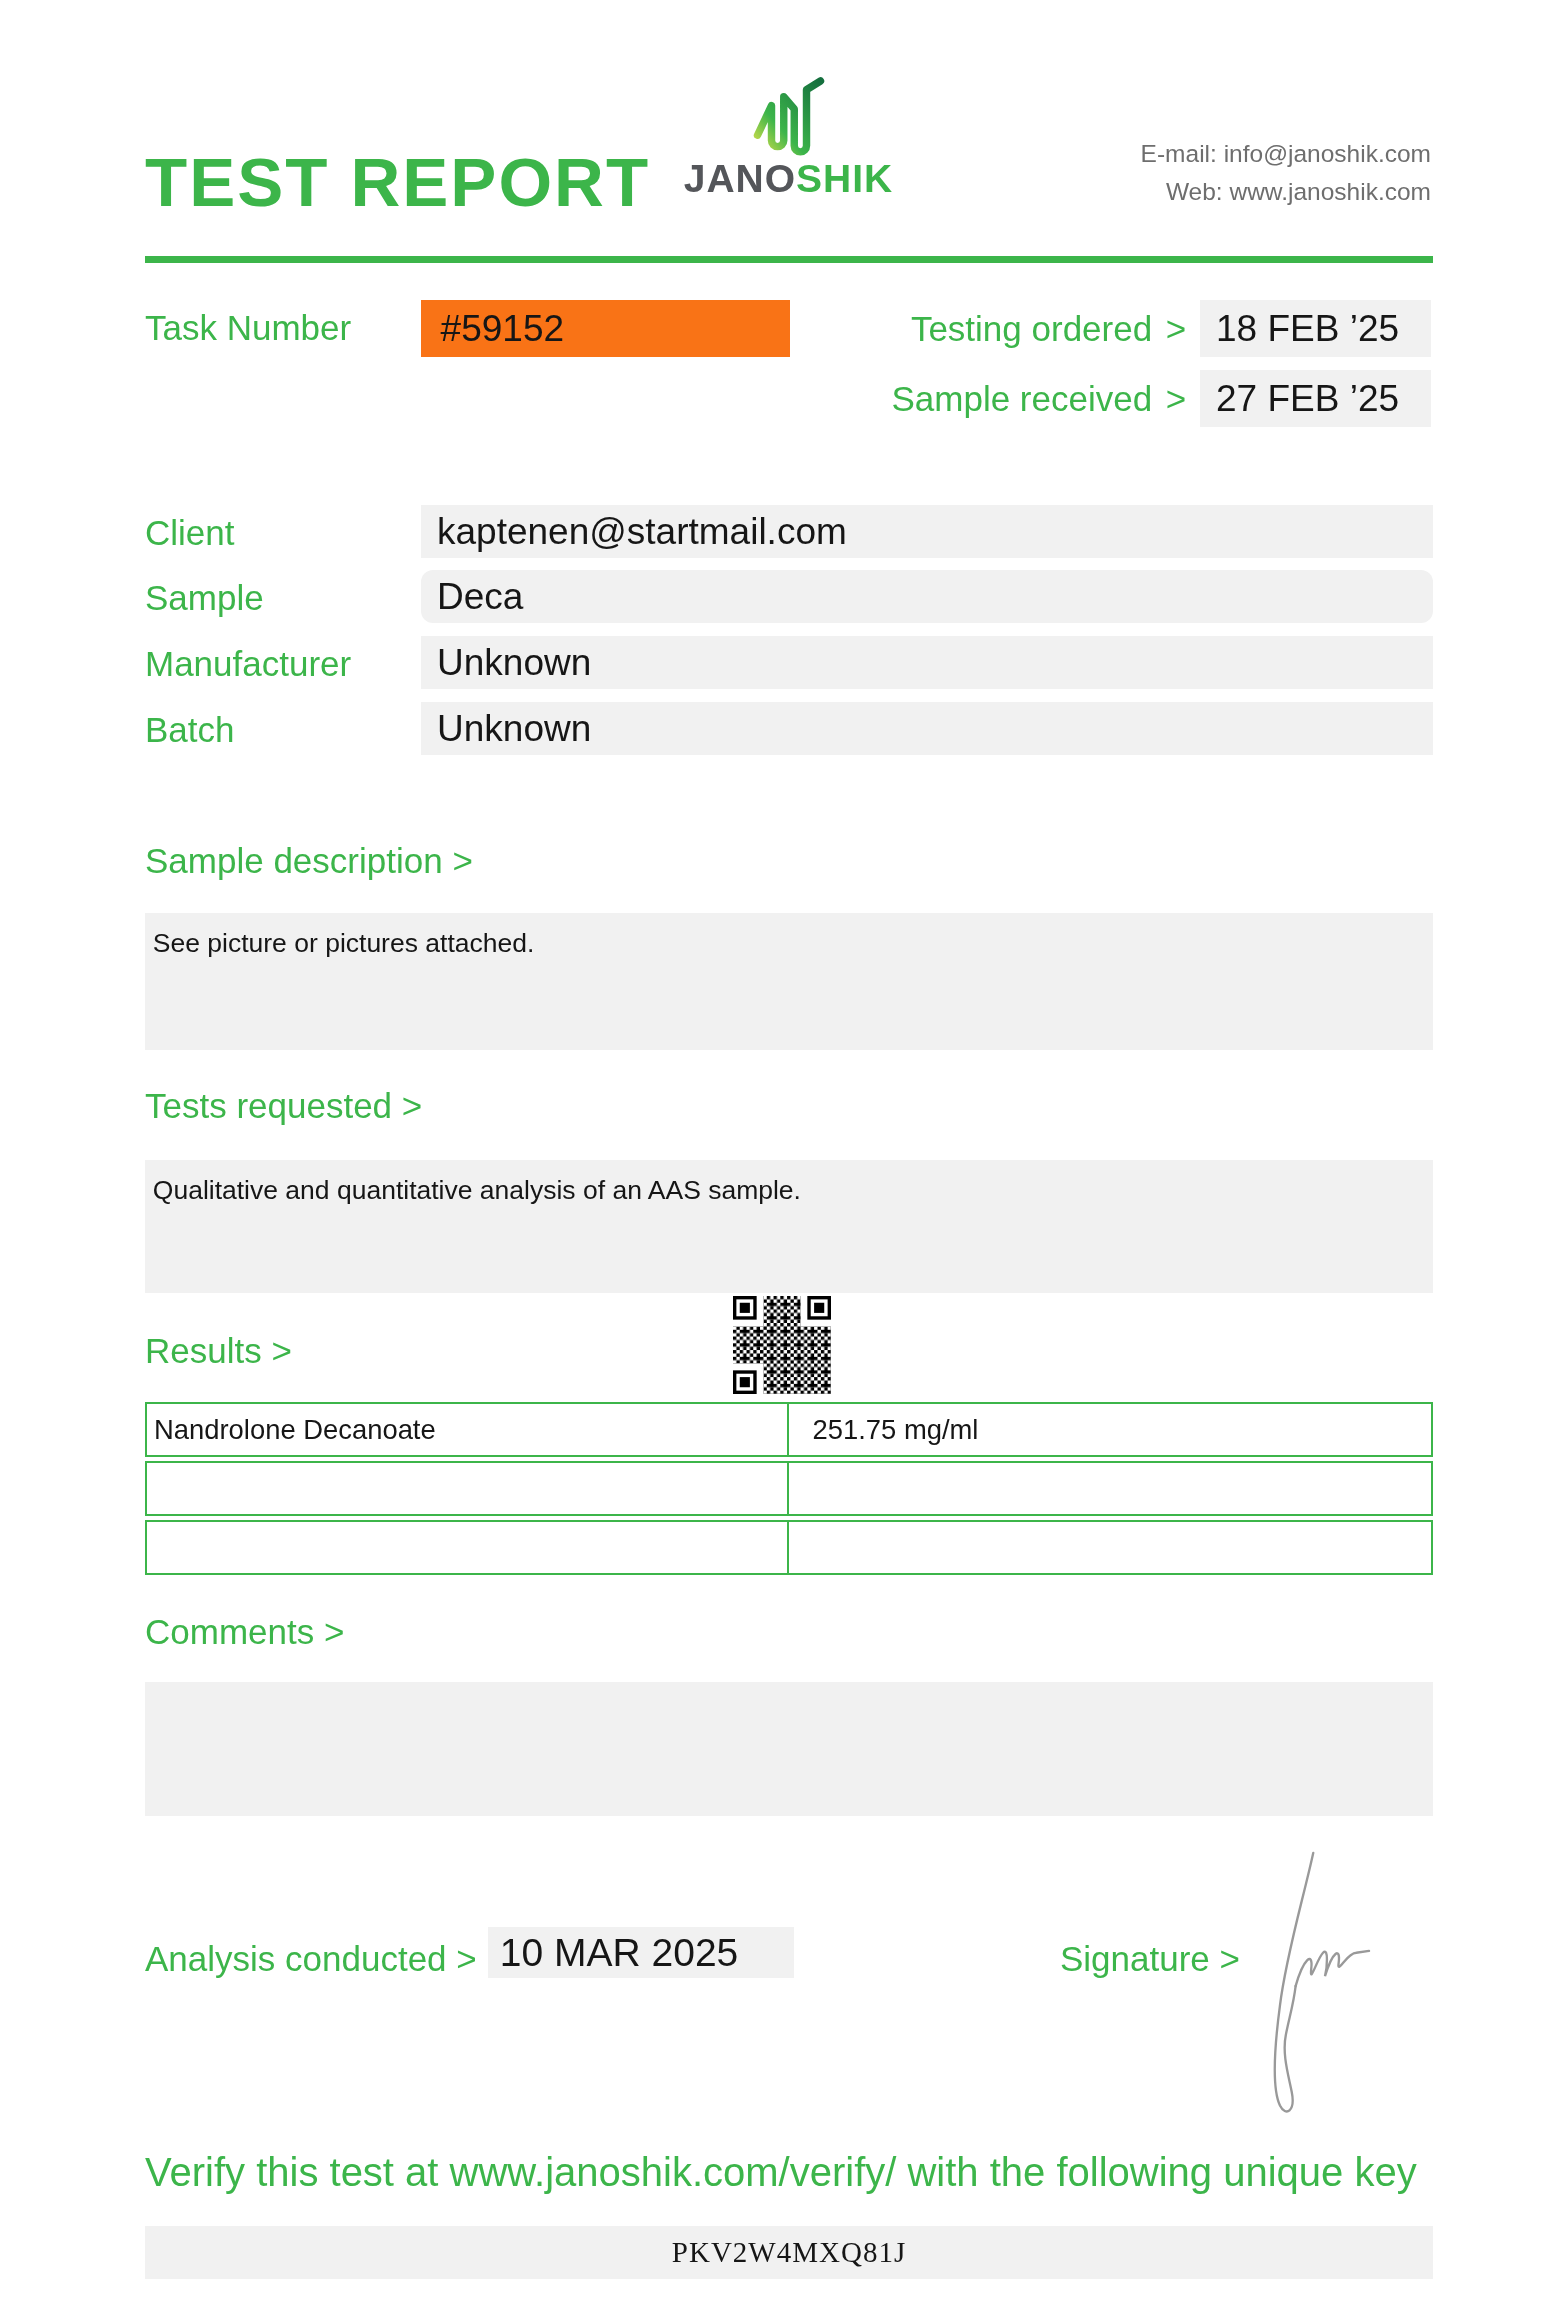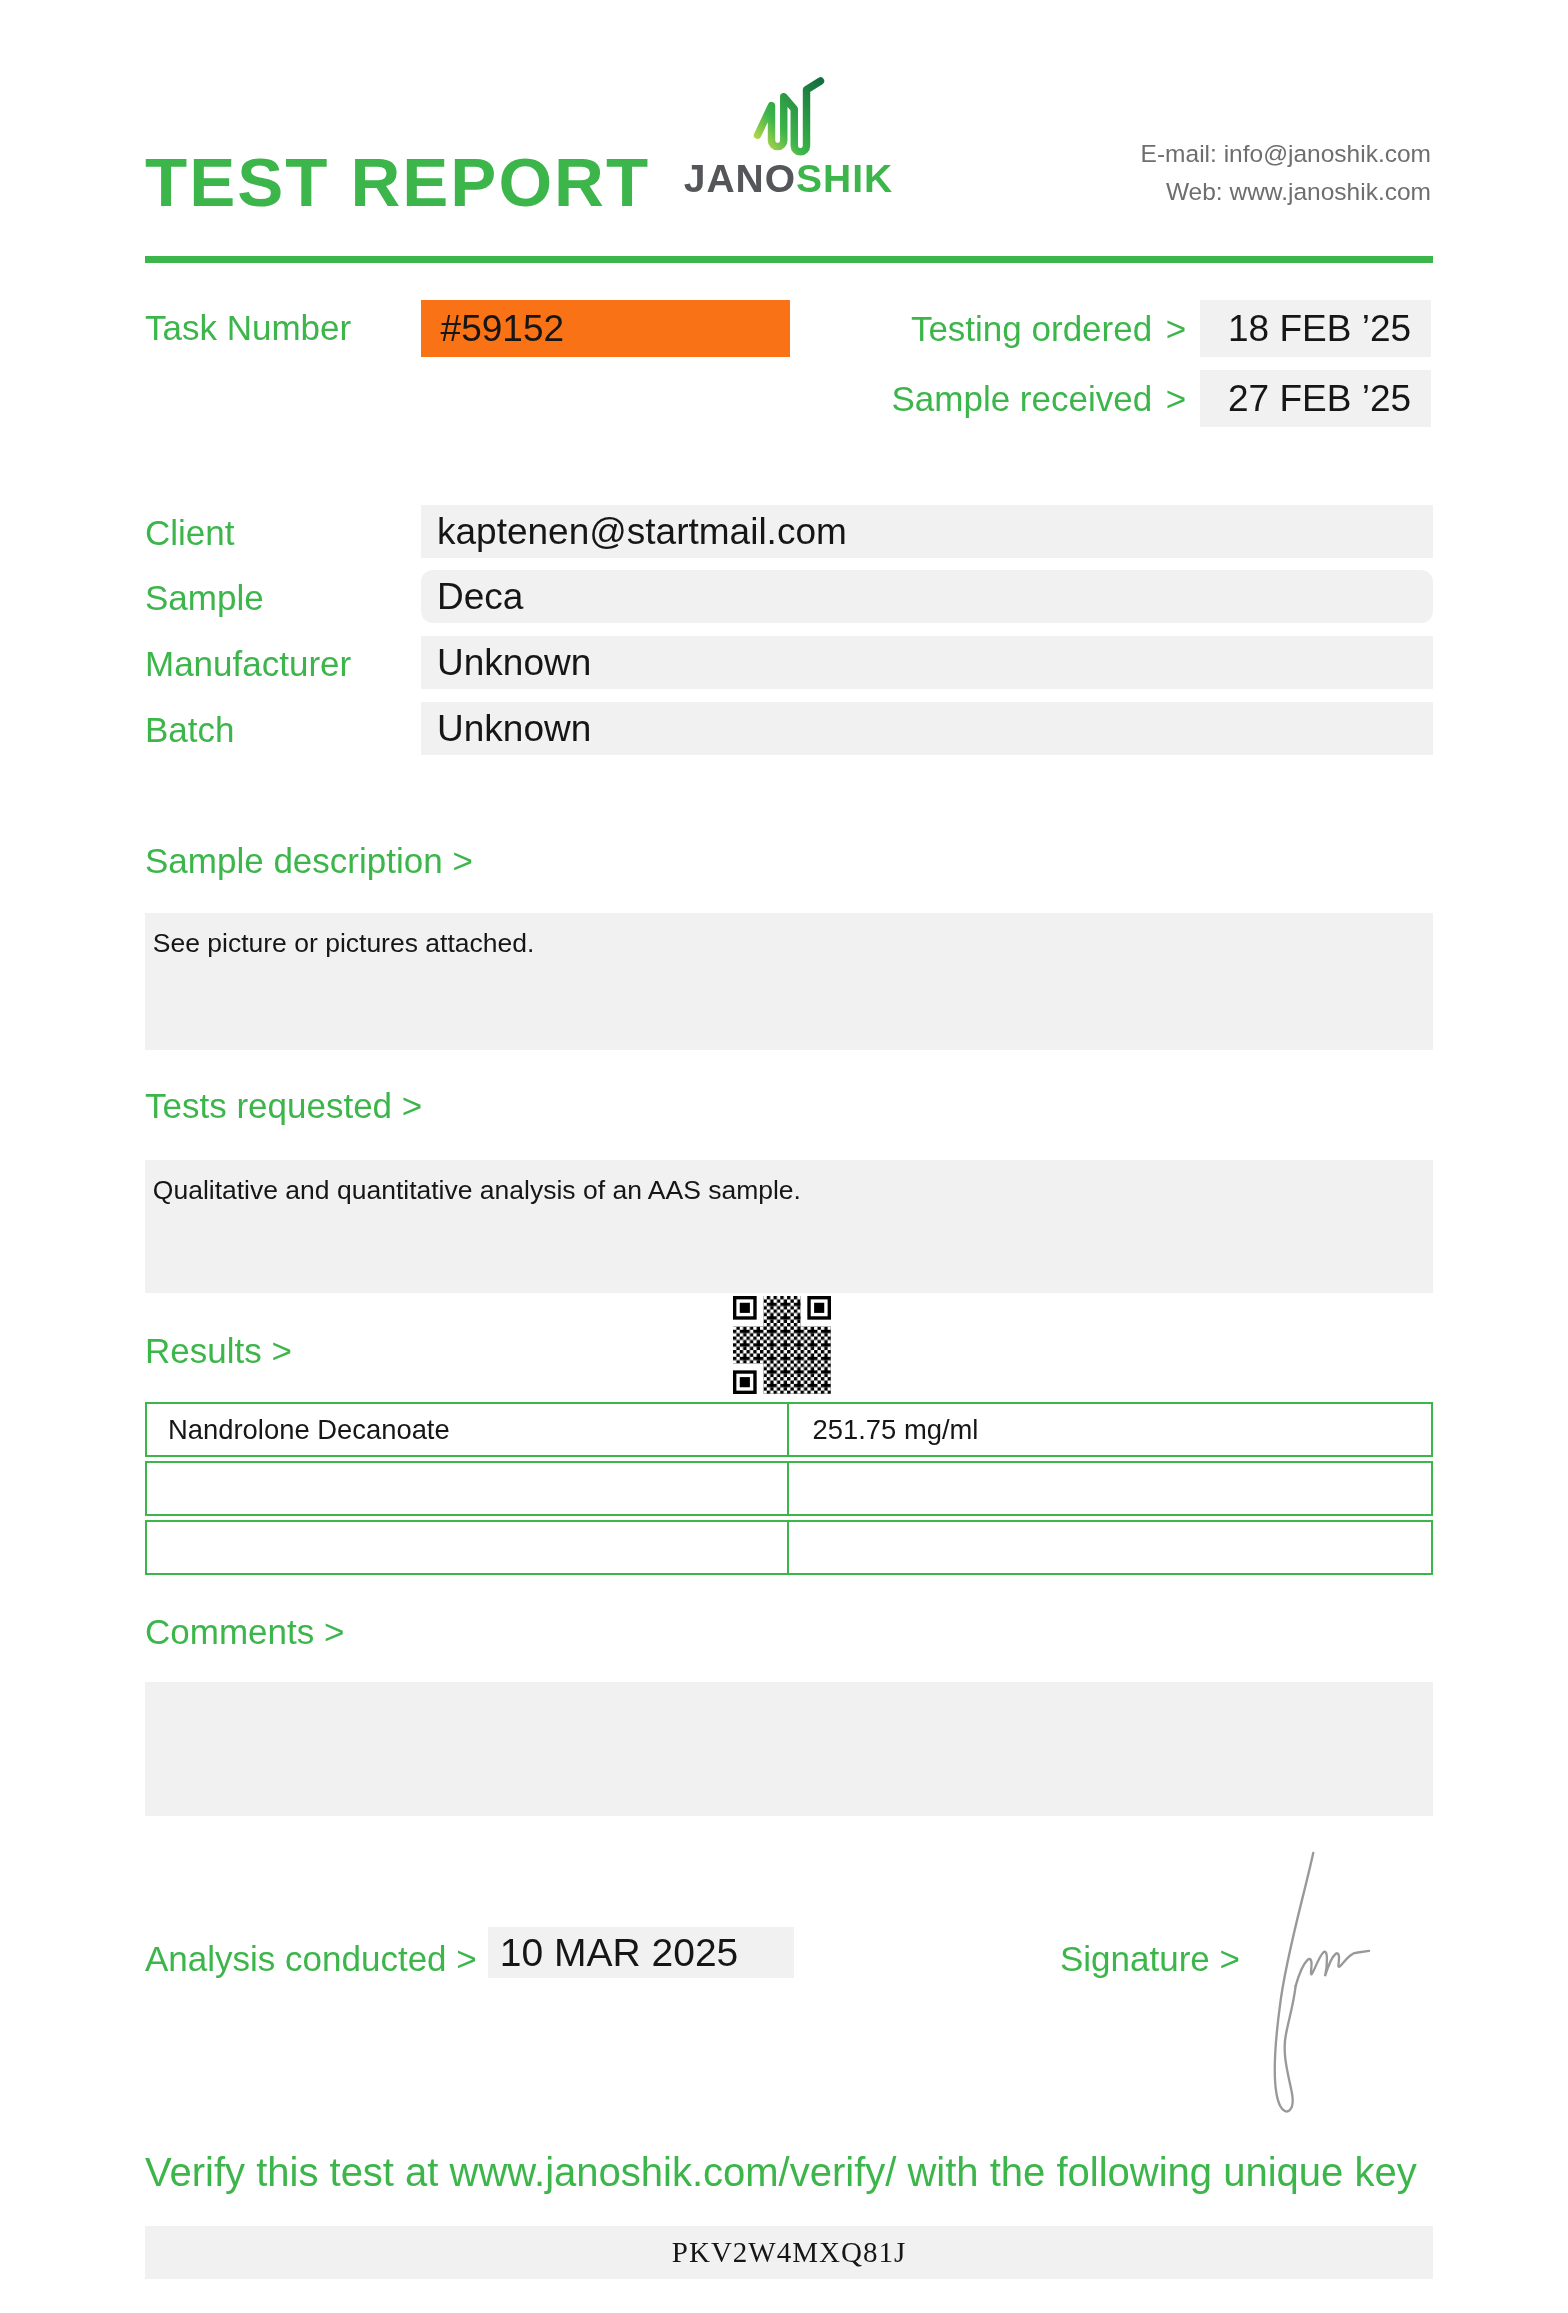--- a/index.html
+++ b/index.html
@@ -28,21 +28,21 @@
   .task-label { position:absolute; left:145px; top:308px; font-size:35px; color:#3cb54a; white-space:nowrap; }
   .task-box {
     position:absolute; left:421px; top:300px; width:369px; height:57px; background:#f97316;
     display:flex; align-items:center; padding-left:19.6px; box-sizing:border-box; font-size:37px;
   }
   .date-row { position:absolute; left:833px; width:598px; height:57px; display:flex; justify-content:flex-end; align-items:center; }
   .date-row .dlabel { font-size:35px; color:#3cb54a; margin-right:13.7px; white-space:nowrap; }
   .date-row .darrow { font-size:35px; color:#3cb54a; margin-right:13.7px; }
   .date-box {
     width:231px; height:57px; background:#f1f1f1; box-sizing:border-box;
-    display:flex; align-items:center; padding-left:28px; font-size:37px; white-space:nowrap;
+    display:flex; align-items:center; padding-left:16px; font-size:37px; white-space:nowrap;
   }
   .date-row.r1 { top:300px;justify-content:flex-end; }
   .date-row.r2 { top:370px; }
 
   
   .detail-label { position:absolute; left:145px; font-size:35px; color:#3cb54a; white-space:nowrap; }
   .detail-box {
     position:absolute; left:421px; width:1012px; height:53px; background:#f1f1f1;
     display:flex; align-items:center; padding-left:16px; box-sizing:border-box; font-size:37px; white-space:nowrap;
   }
@@ -57,21 +57,21 @@
   
   .qr { position:absolute; left:733px; top:1296px; width:98px; height:98px; }
 
   
   .results-table { position:absolute; left:145px; top:1402px; width:1288px; }
   .rt-row {
     display:flex; border:2.9px solid #3cb54a; height:51px; margin-bottom:3.9px; background:#ffffff;
   }
   .rt-cell-a {
     width:50%; border-right:2.9px solid #3cb54a; box-sizing:border-box;
-    display:flex; align-items:center; padding-left:21px; font-size:27.4px; white-space:nowrap;
+    display:flex; align-items:center; padding-left:7px; font-size:27.4px; white-space:nowrap;
   }
   .rt-cell-b { flex:1; display:flex; align-items:center; padding-left:23.5px; font-size:27.4px; white-space:nowrap; }
 
   
   .analysis-label { position:absolute; left:145px; top:1939px; font-size:35px; color:#3cb54a; white-space:nowrap; }
   .analysis-box {
     position:absolute; left:488px; top:1927px; width:306px; height:51px; background:#f1f1f1;
     display:flex; align-items:center; padding-left:11.8px; box-sizing:border-box; font-size:39px; white-space:nowrap;
   }
   .signature-label { position:absolute; left:1060px; top:1939px; font-size:35px; color:#3cb54a; white-space:nowrap; }

